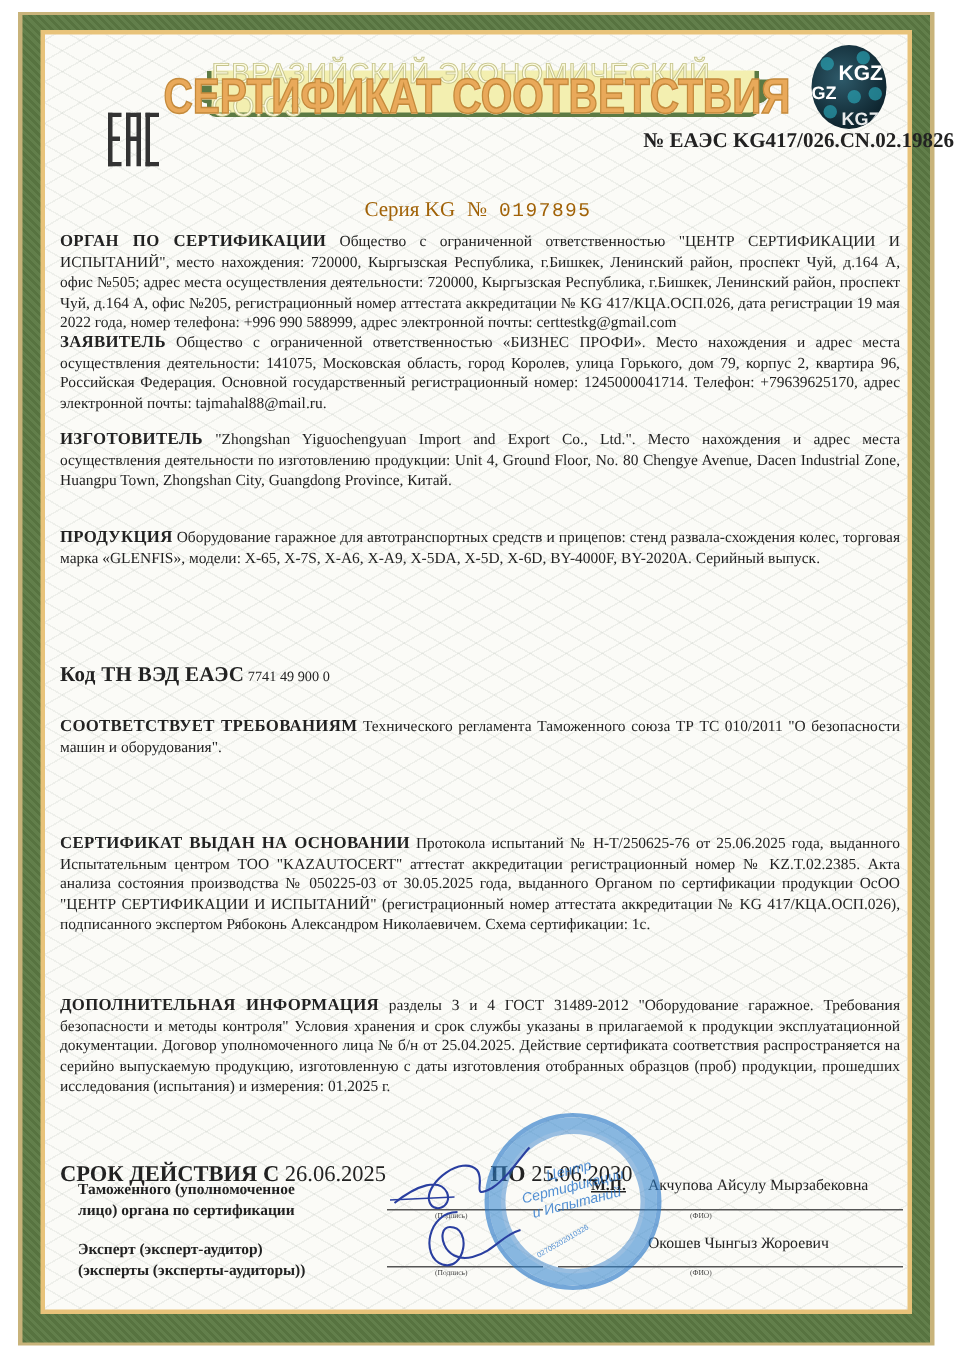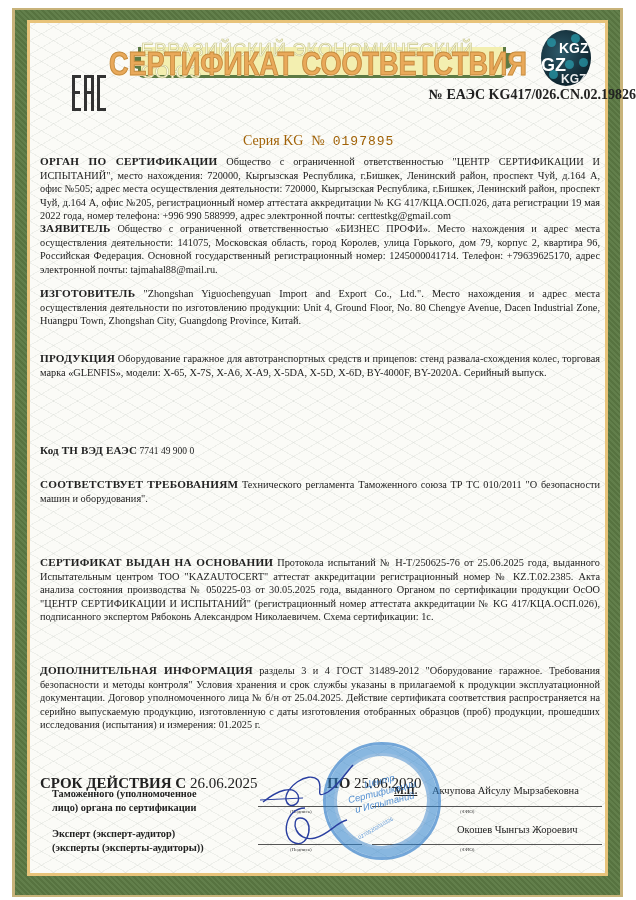--- a/index.html
+++ b/index.html
@@ -61,21 +61,21 @@
     position: absolute; left: 72px; top: 75px; width: 34px; height: 36px; z-index: 3;
     display: flex; gap: 2px;
   }
   .kgz-hologram {
     position: absolute; left: 541px; top: 30px; width: 50px; height: 56px; border-radius: 50%;
     background: radial-gradient(circle at 40% 40%, #2e5a6a 0%, #0f2630 70%, #0a1a22 100%);
     overflow: hidden; z-index: 3;
     font-family: Liberation Sans, sans-serif; font-weight: bold; color: #ffffff;
   }
   .kgz-hologram .t1 { position: absolute; left: 18px; top: 10px; font-size: 14px; }
-  .kgz-hologram .t2 { position: absolute; left: 0px; top: 25px; font-size: 18px; text-align: right; }
+  .kgz-hologram .t2 { position: absolute; left: 0px; top: 25px; font-size: 12px; text-align: right; }
   .kgz-hologram .t3 { position: absolute; left: 20px; top: 42px; font-size: 12px; opacity: 0.9; }
   .kgz-hologram .dot { position: absolute; width: 9px; height: 9px; border-radius: 50%; background: #2aa8b8; opacity: 0.65; }
 
   .series {
     position: absolute; left: 243px; top: 133px; font-size: 14px; color: #a16207; z-index: 3;
   }
   .series .no { margin-left: 8px; }
   .series .num { font-family: "Liberation Mono", monospace; font-size: 13px; margin-left: 8px; letter-spacing: 1px; }
 
   .block {
@@ -165,21 +165,21 @@
   <b>ИЗГОТОВИТЕЛЬ</b>
   <span>"Zhongshan Yiguochengyuan Import and Export Co., Ltd.". Место нахождения и адрес места осуществления деятельности по изготовлению продукции: Unit 4, Ground Floor, No. 80 Chengye Avenue, Dacen Industrial Zone, Huangpu Town, Zhongshan City, Guangdong Province, Китай.</span>
 </div>
 
 <div class="block" style="top:352px">
   <b>ПРОДУКЦИЯ</b>
   <span>Оборудование гаражное для автотранспортных средств и прицепов: стенд развала-схождения колес, торговая марка «GLENFIS», модели: X-65, X-7S, X-A6, X-A9, X-5DA, X-5D, X-6D, BY-4000F, BY-2020A. Серийный выпуск.</span>
 </div>
 
 <div class="block" style="top:444px; font-size:9.5px">
-  <b style="font-size:11px">Код ТН ВЭД ЕАЭС</b>
+  <b style="font-size:14px">Код ТН ВЭД ЕАЭС</b>
   <span>7741 49 900 0</span>
 </div>
 
 <div class="block" style="top:478px">
   <b>СООТВЕТСТВУЕТ ТРЕБОВАНИЯМ</b>
   <span>Технического регламента Таможенного союза ТР ТС 010/2011 "О безопасности машин и оборудования".</span>
 </div>
 
 <div class="block" style="top:556px">
   <b>СЕРТИФИКАТ ВЫДАН НА ОСНОВАНИИ</b>
@@ -204,21 +204,21 @@
   <div>Таможенного (уполномоченное</div>
   <div>лицо) органа по сертификации</div>
 </div>
 <div class="sig-label" style="top:827px">
   <div>Эксперт (эксперт-аудитор)</div>
   <div>(эксперты (эксперты-аудиторы))</div>
 </div>
 
 <div class="mp">М.П.</div>
 <div class="sig-name" style="left:432px; top:785px">Акчупова Айсулу Мырзабековна</div>
-<div class="sig-name" style="left:457px; top:824px">Окошев Чынгыз Жороевич</div>
+<div class="sig-name" style="left:432px; top:824px">Окошев Чынгыз Жороевич</div>
 
 <div class="sig-line" style="left:258px; top:806px; width:104px"></div>
 <div class="sig-line" style="left:372px; top:806px; width:230px"></div>
 <div class="sig-line" style="left:258px; top:844px; width:104px"></div>
 <div class="sig-line" style="left:372px; top:844px; width:230px"></div>
 
 <div class="sig-caption" style="left:290px; top:809px">(Подпись)</div>
 <div class="sig-caption" style="left:460px; top:809px">(ФИО)</div>
 <div class="sig-caption" style="left:290px; top:847px">(Подпись)</div>
 <div class="sig-caption" style="left:460px; top:847px">(ФИО)</div>

